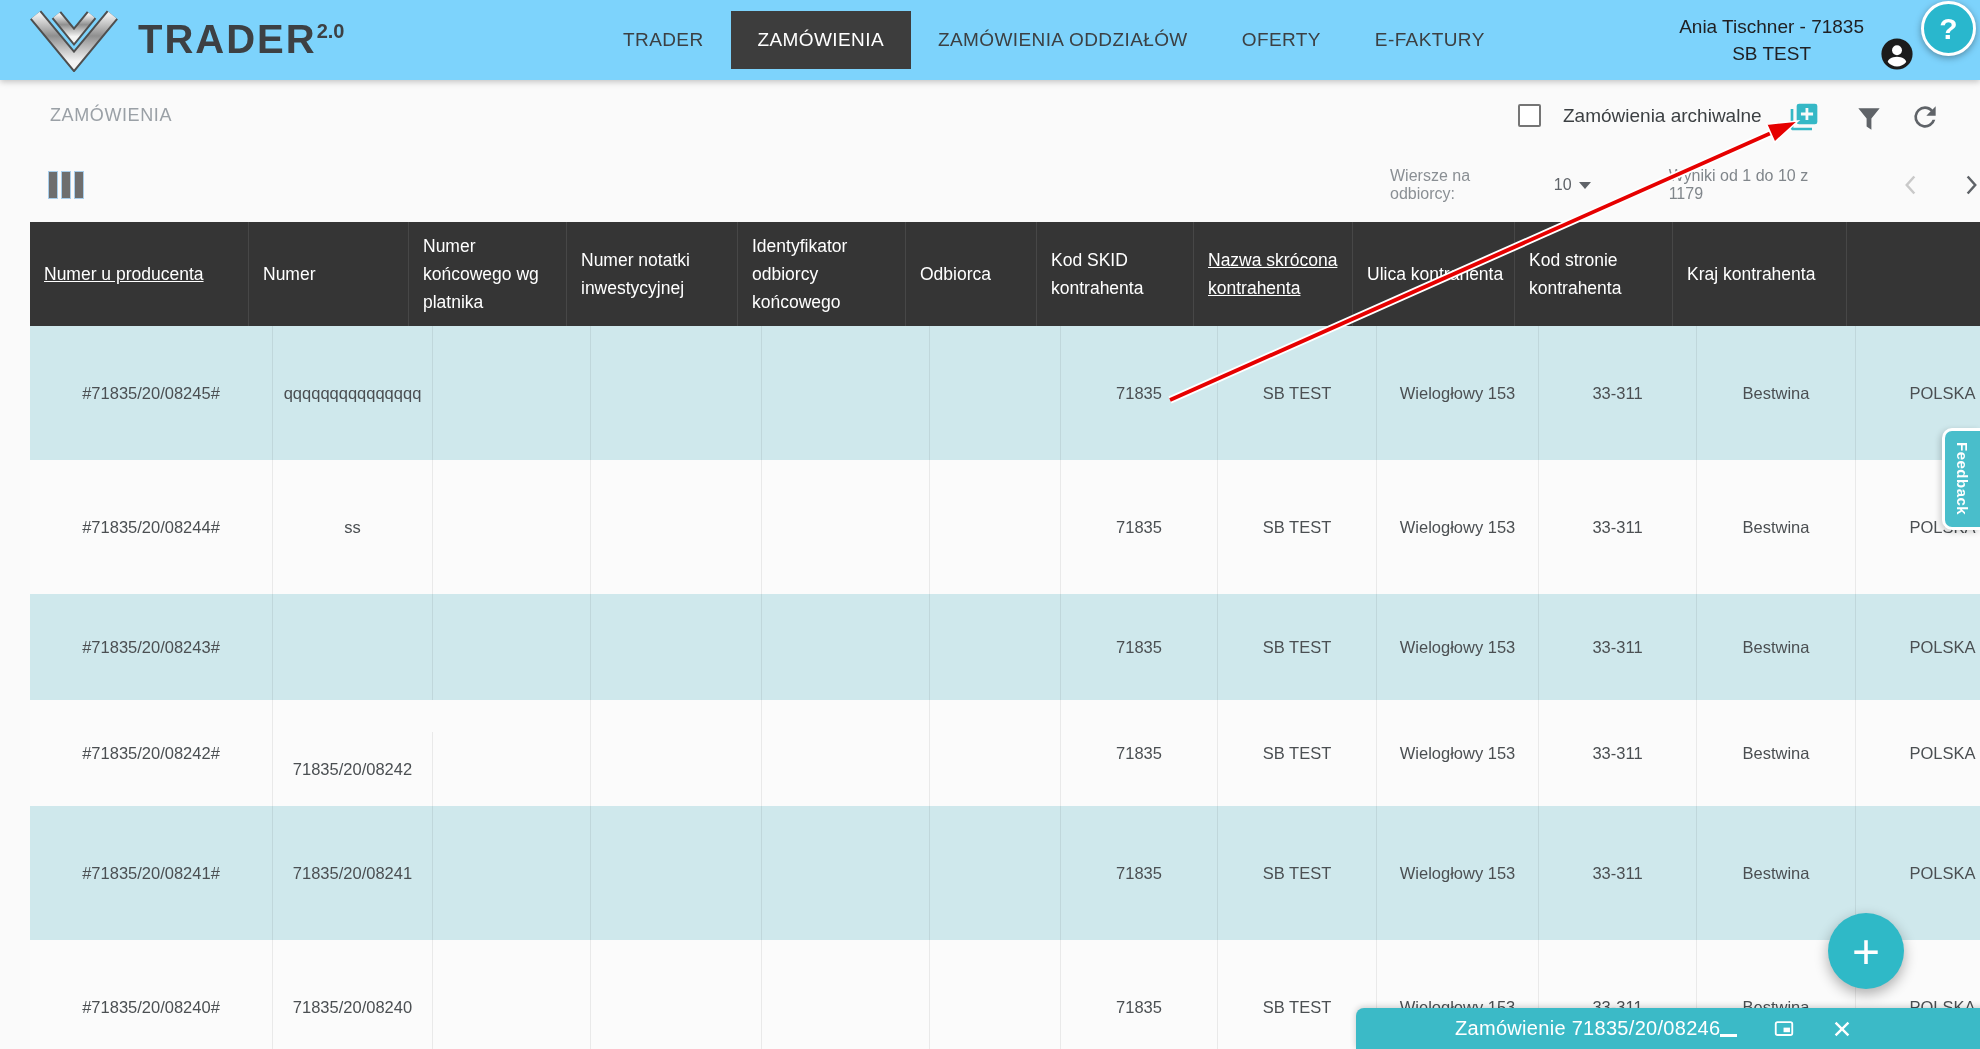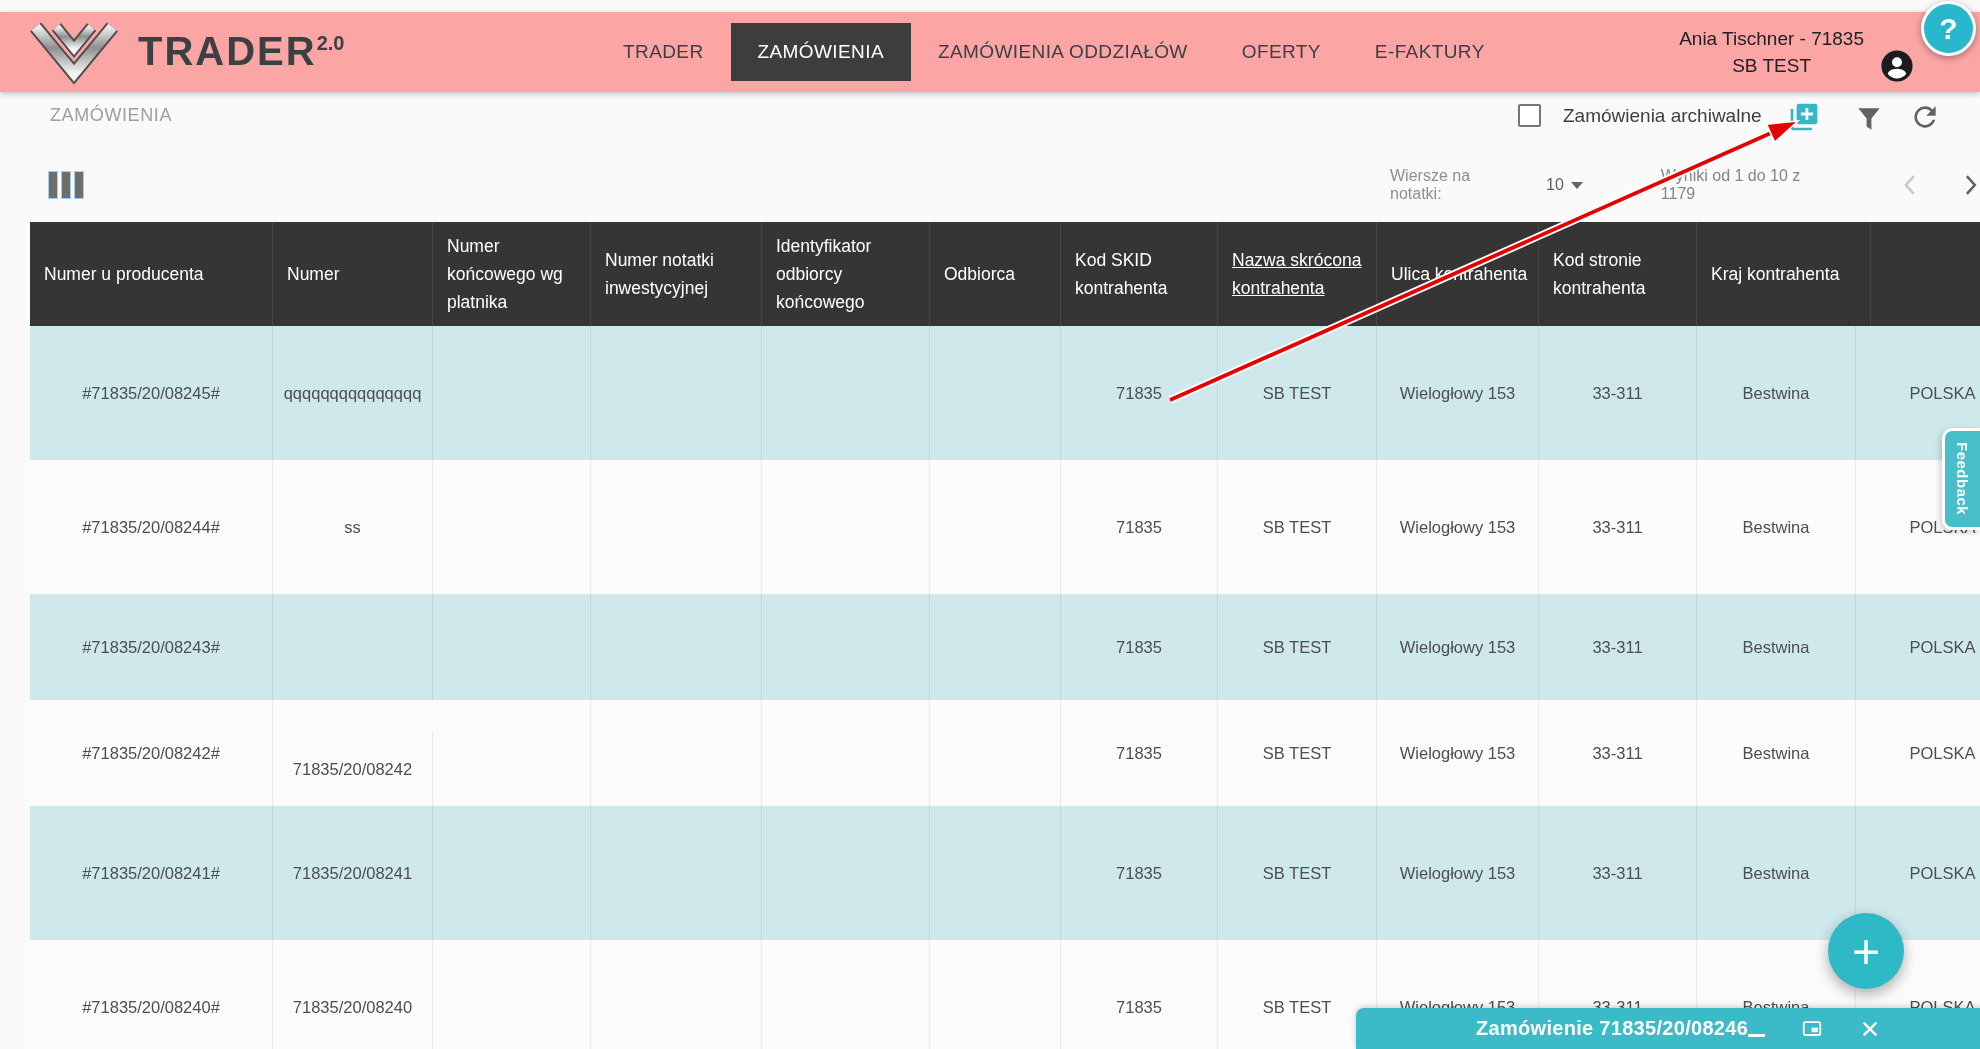--- a/index.html
+++ b/index.html
@@ -4,22 +4,22 @@
 <style>
   * { margin:0; padding:0; box-sizing:border-box; }
   html,body { width:1980px; height:1049px; }
   body {
     position:relative; overflow:hidden; background:#fafafa;
     font-family:"Liberation Sans", sans-serif; color:#3c4043;
   }
 
   
   .nav {
-    position:absolute; top:12px; left:0; width:1980px; height:80px;
-    background:#fca5a5; box-shadow:0 2px 6px rgba(0,0,0,.22); z-index:10;
+    position:absolute; top:0; left:0; width:1980px; height:80px;
+    background:#7dd3fc; box-shadow:0 2px 6px rgba(0,0,0,.22); z-index:10;
   }
   .logo-wrap { position:absolute; left:26px; top:6px; display:flex; align-items:center; }
   .logo-svg { width:96px; height:66px; }
   .logo-text { font-size:40px; font-weight:700; color:#3d4043; letter-spacing:2px; margin-left:16px; }
   .logo-sup { font-size:20px; font-weight:700; position:relative; top:-15px; letter-spacing:0; }
   .tabs { position:absolute; left:596px; top:11px; height:58px; display:flex; align-items:stretch; }
   .tab {
     display:flex; align-items:center; padding:0 27px; font-size:19px;
     color:#3c4043; letter-spacing:.4px; cursor:pointer; white-space:nowrap;
   }
@@ -81,21 +81,21 @@
     box-shadow:-2px 2px 6px rgba(0,0,0,.18); display:flex; align-items:center; justify-content:center;
     z-index:25; cursor:pointer;
   }
   .feedback-tab span { writing-mode:vertical-rl; color:#fff; font-size:15px; font-weight:700; letter-spacing:.5px; }
   .bottom-bar {
     position:absolute; left:1356px; top:1008px; width:634px; height:41px;
     background:#3bbac7; border-radius:8px 8px 0 0; box-shadow:0 -1px 6px rgba(0,0,0,.2);
     display:flex; align-items:center; color:#fff; z-index:40;
   }
   .bus-icon { width:27px; height:27px; margin-left:32px; }
-  .bar-title { margin-left:88px; font-size:20px; font-weight:700; letter-spacing:.3px; white-space:nowrap; }
+  .bar-title { margin-left:67px; font-size:20px; font-weight:400; letter-spacing:.3px; white-space:nowrap; }
   .bar-actions { display:flex; align-items:center; margin-left:auto; margin-right:150px; gap:36px; }
   .min-btn { width:17px; height:3px; background:#fff; margin-top:14px; cursor:pointer; }
   .pip-btn, .close-btn { width:22px; height:22px; cursor:pointer; }
 
   .arrow-layer { position:absolute; left:0; top:0; width:1980px; height:1049px; z-index:60; pointer-events:none; }
 </style>
 </head>
 <body>
 
 <div class="nav">
@@ -161,37 +161,37 @@
   <path d="M17.65 6.35A7.96 7.96 0 0 0 12 4a8 8 0 1 0 7.73 10h-2.08A6 6 0 1 1 12 6c1.66 0 3.14.69 4.22 1.78L13 11h7V4l-2.35 2.35z" fill="#5f6368"></path>
 </svg>
 
 <div class="columns-btn">
   <div class="bar"></div>
   <div class="bar"></div>
   <div class="bar"></div>
 </div>
 
 <div class="controls-right">
-  <span>Wiersze na notatki:</span>
+  <span>Wiersze na odbiorcy:</span>
   <span class="rpp-value">
     <span>10</span>
     <span class="caret"></span>
   </span>
   <span class="range-text">Wyniki od 1 do 10 z 1179</span>
   <svg class="pg-btn prev" viewBox="0 0 20 24">
     <polyline points="13,3 5,12 13,21" stroke="#c9c9c9" stroke-width="2.6" fill="none"></polyline>
   </svg>
   <svg class="pg-btn next" viewBox="0 0 20 24">
     <polyline points="7,3 15,12 7,21" stroke="#5f6368" stroke-width="2.6" fill="none"></polyline>
   </svg>
 </div>
 
 <div class="table">
   <div class="thead" id="thead">
-      <div class="th" style="width: 243px;">Numer u producenta</div>
+      <div class="th" style="width: 219px; text-decoration: underline;">Numer u producenta</div>
       <div class="th" style="width: 160px;">Numer</div>
       <div class="th" style="width: 158px;">Numer końcowego wg platnika</div>
       <div class="th" style="width: 171px;">Numer notatki inwestycyjnej</div>
       <div class="th" style="width: 168px;">Identyfikator odbiorcy końcowego</div>
       <div class="th" style="width: 131px;">Odbiorca</div>
       <div class="th" style="width: 157px;">Kod SKID kontrahenta</div>
       <div class="th" style="width: 159px; text-decoration: underline;">Nazwa skrócona kontrahenta</div>
       <div class="th" style="width: 162px;">Ulica kontrahenta</div>
       <div class="th" style="width: 158px;">Kod stronie kontrahenta</div>
       <div class="th" style="width: 174px;">Kraj kontrahenta</div>

